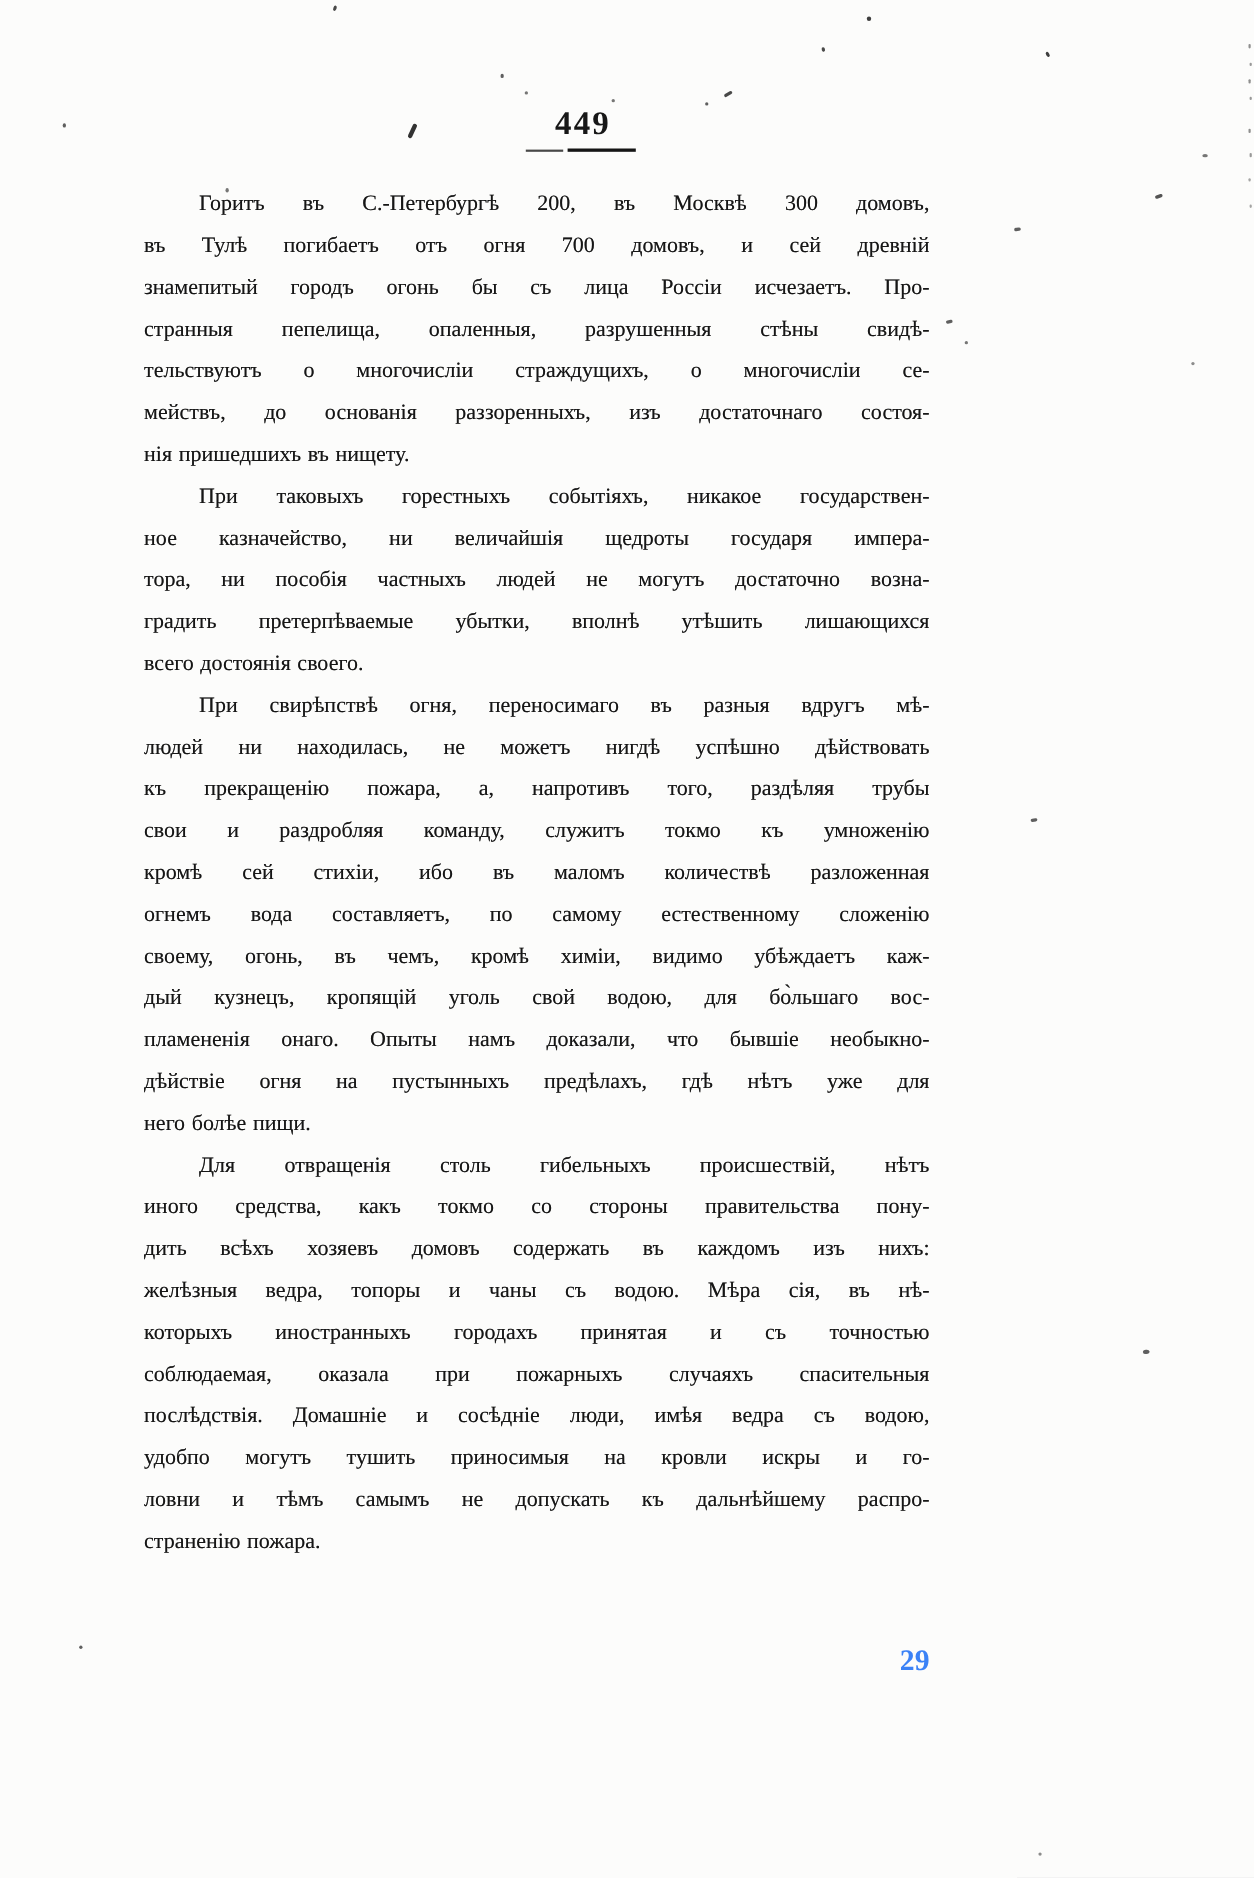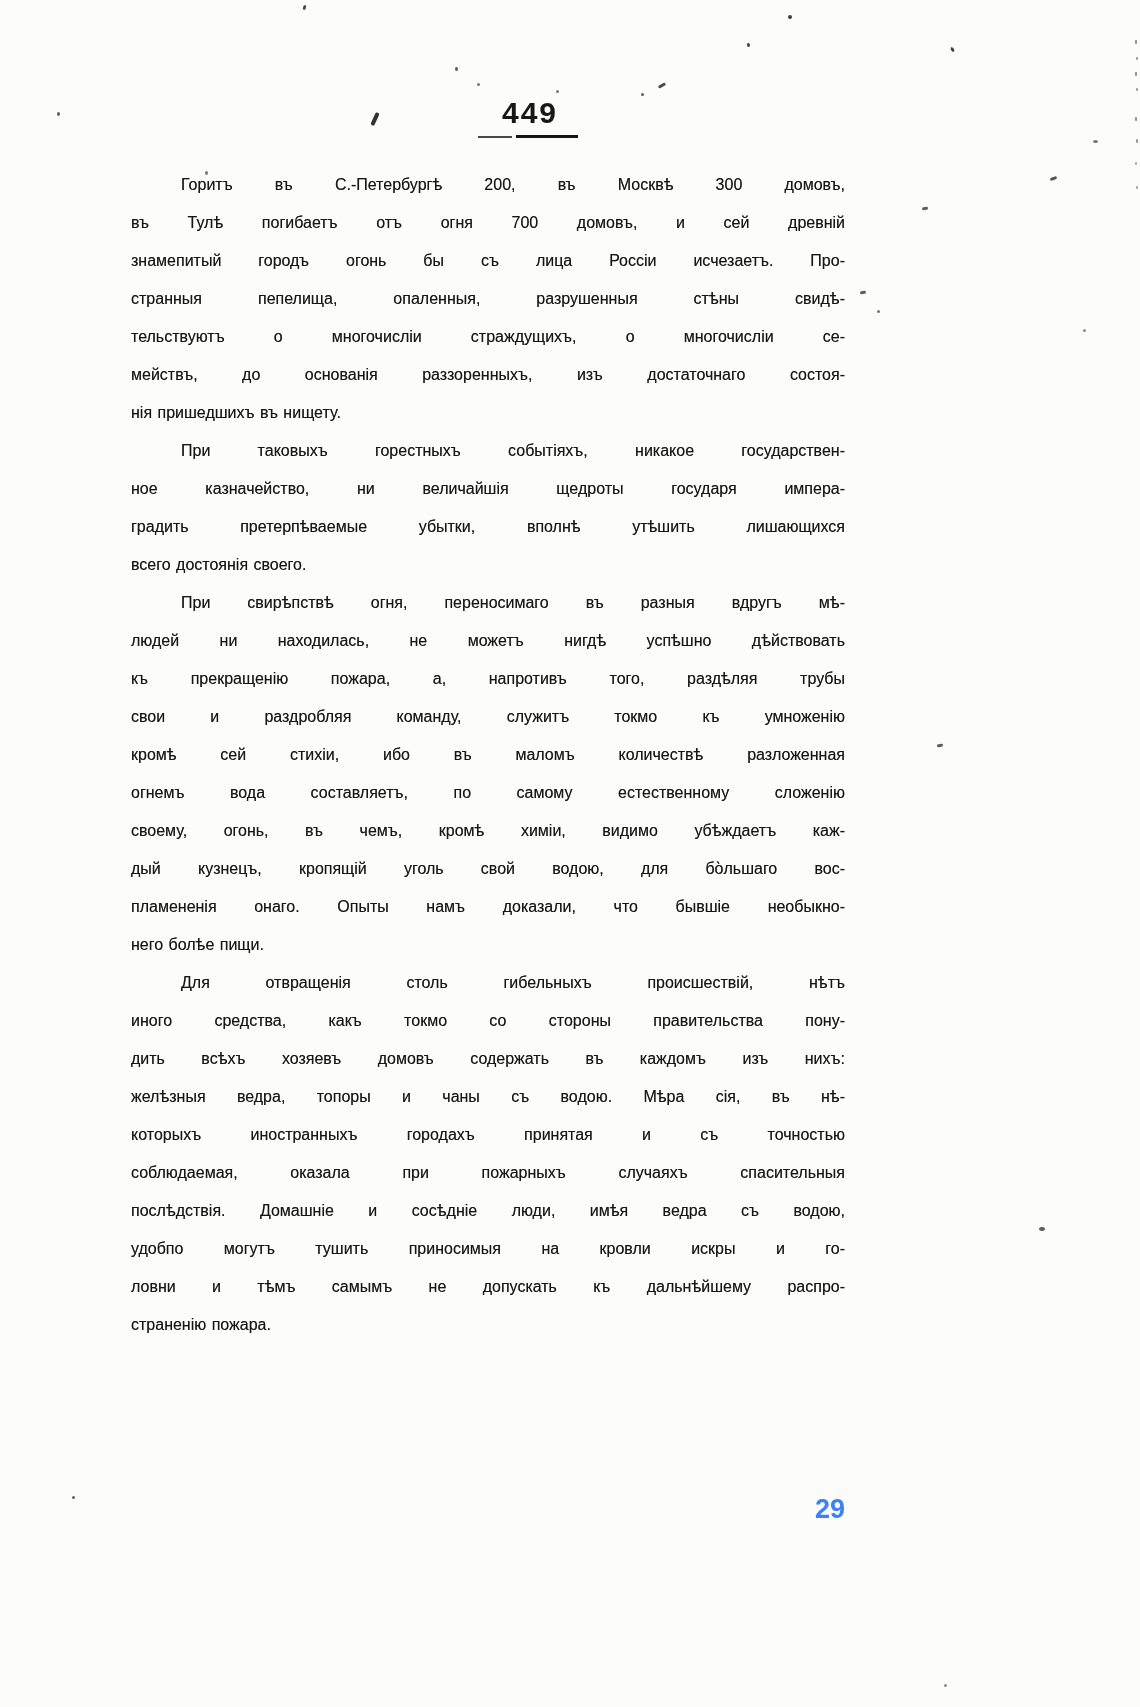--- a/index.html
+++ b/index.html
@@ -3,21 +3,21 @@
 <meta charset="utf-8">
 <style>
   html, body { margin: 0; padding: 0; background: #e8e8e8; }
   .page {
     position: relative;
     width: 1140px;
     height: 1707px;
     margin: 0 auto;
     background: #fcfcfb;
     overflow: hidden;
-    font-family: Liberation Sans, sans-serif;
+    font-family: Liberation Serif, serif;
     color: #161616;
   }
   
   .folio {
     position: absolute;
     left: 430px; top: 96px; width: 200px;
     text-align: center;
     font-size: 30px;
     font-weight: bold;
     letter-spacing: 2px;
@@ -30,21 +30,21 @@
   .folio-rule-b {
     position: absolute; left: 516px; top: 135px;
     width: 62px; height: 3px; background: #151515;
   }
   
   .textblock {
     position: absolute;
     left: 131px; top: 166px; width: 714px;
   }
   .line {
-    font-size: 16px;
+    font-size: 20px;
     line-height: 38px;
     white-space: normal;
     text-align: justify;
     text-align-last: justify;
     word-spacing: 1px;
     text-shadow: 0 0 0.5px rgba(10,10,10,0.55);
   }
   .line.first { text-indent: 50px; }
   .line.last  { text-align-last: left; }
   .signature {
@@ -84,34 +84,36 @@
       <div class="line">знамепитый городъ огонь бы съ лица Россіи исчезаетъ. Про-</div>
       <div class="line">странныя пепелища, опаленныя, разрушенныя стѣны свидѣ-</div>
       <div class="line">тельствуютъ о многочисліи страждущихъ, о многочисліи се-</div>
       <div class="line">мействъ, до основанія раззоренныхъ, изъ достаточнаго состоя-</div>
       <div class="line last">нія пришедшихъ въ нищету.</div>
     </div>
 
     <div>
       <div class="line first">При таковыхъ горестныхъ событіяхъ, никакое государствен-</div>
       <div class="line">ное казначейство, ни величайшія щедроты государя импера-</div>
+      <div class="line">тора, ни пособія частныхъ людей не могутъ достаточно возна-</div>
       <div class="line">градить претерпѣваемые убытки, вполнѣ утѣшить лишающихся</div>
       <div class="line last">всего достоянія своего.</div>
     </div>
 
     <div>
       <div class="line first">При свирѣпствѣ огня, переносимаго въ разныя вдругъ мѣ-</div>
       <div class="line">людей ни находилась, не можетъ нигдѣ успѣшно дѣйствовать</div>
       <div class="line">къ прекращенію пожара, а, напротивъ того, раздѣляя трубы</div>
       <div class="line">свои и раздробляя команду, служитъ токмо къ умноженію</div>
       <div class="line">кромѣ сей стихіи, ибо въ маломъ количествѣ разложенная</div>
       <div class="line">огнемъ вода составляетъ, по самому естественному сложенію</div>
       <div class="line">своему, огонь, въ чемъ, кромѣ химіи, видимо убѣждаетъ каж-</div>
       <div class="line">дый кузнецъ, кропящій уголь свой водою, для бо̀льшаго вос-</div>
       <div class="line">пламененія онаго. Опыты намъ доказали, что бывшіе необыкно-</div>
+      <div class="line">дѣйствіе огня на пустынныхъ предѣлахъ, гдѣ нѣтъ уже для</div>
       <div class="line last">него болѣе пищи.</div>
     </div>
 
     <div>
       <div class="line first">Для отвращенія столь гибельныхъ происшествій, нѣтъ</div>
       <div class="line">иного средства, какъ токмо со стороны правительства пону-</div>
       <div class="line">дить всѣхъ хозяевъ домовъ содержать въ каждомъ изъ нихъ:</div>
       <div class="line">желѣзныя ведра, топоры и чаны съ водою. Мѣра сія, въ нѣ-</div>
       <div class="line">которыхъ иностранныхъ городахъ принятая и съ точностью</div>
       <div class="line">соблюдаемая, оказала при пожарныхъ случаяхъ спасительныя</div>

